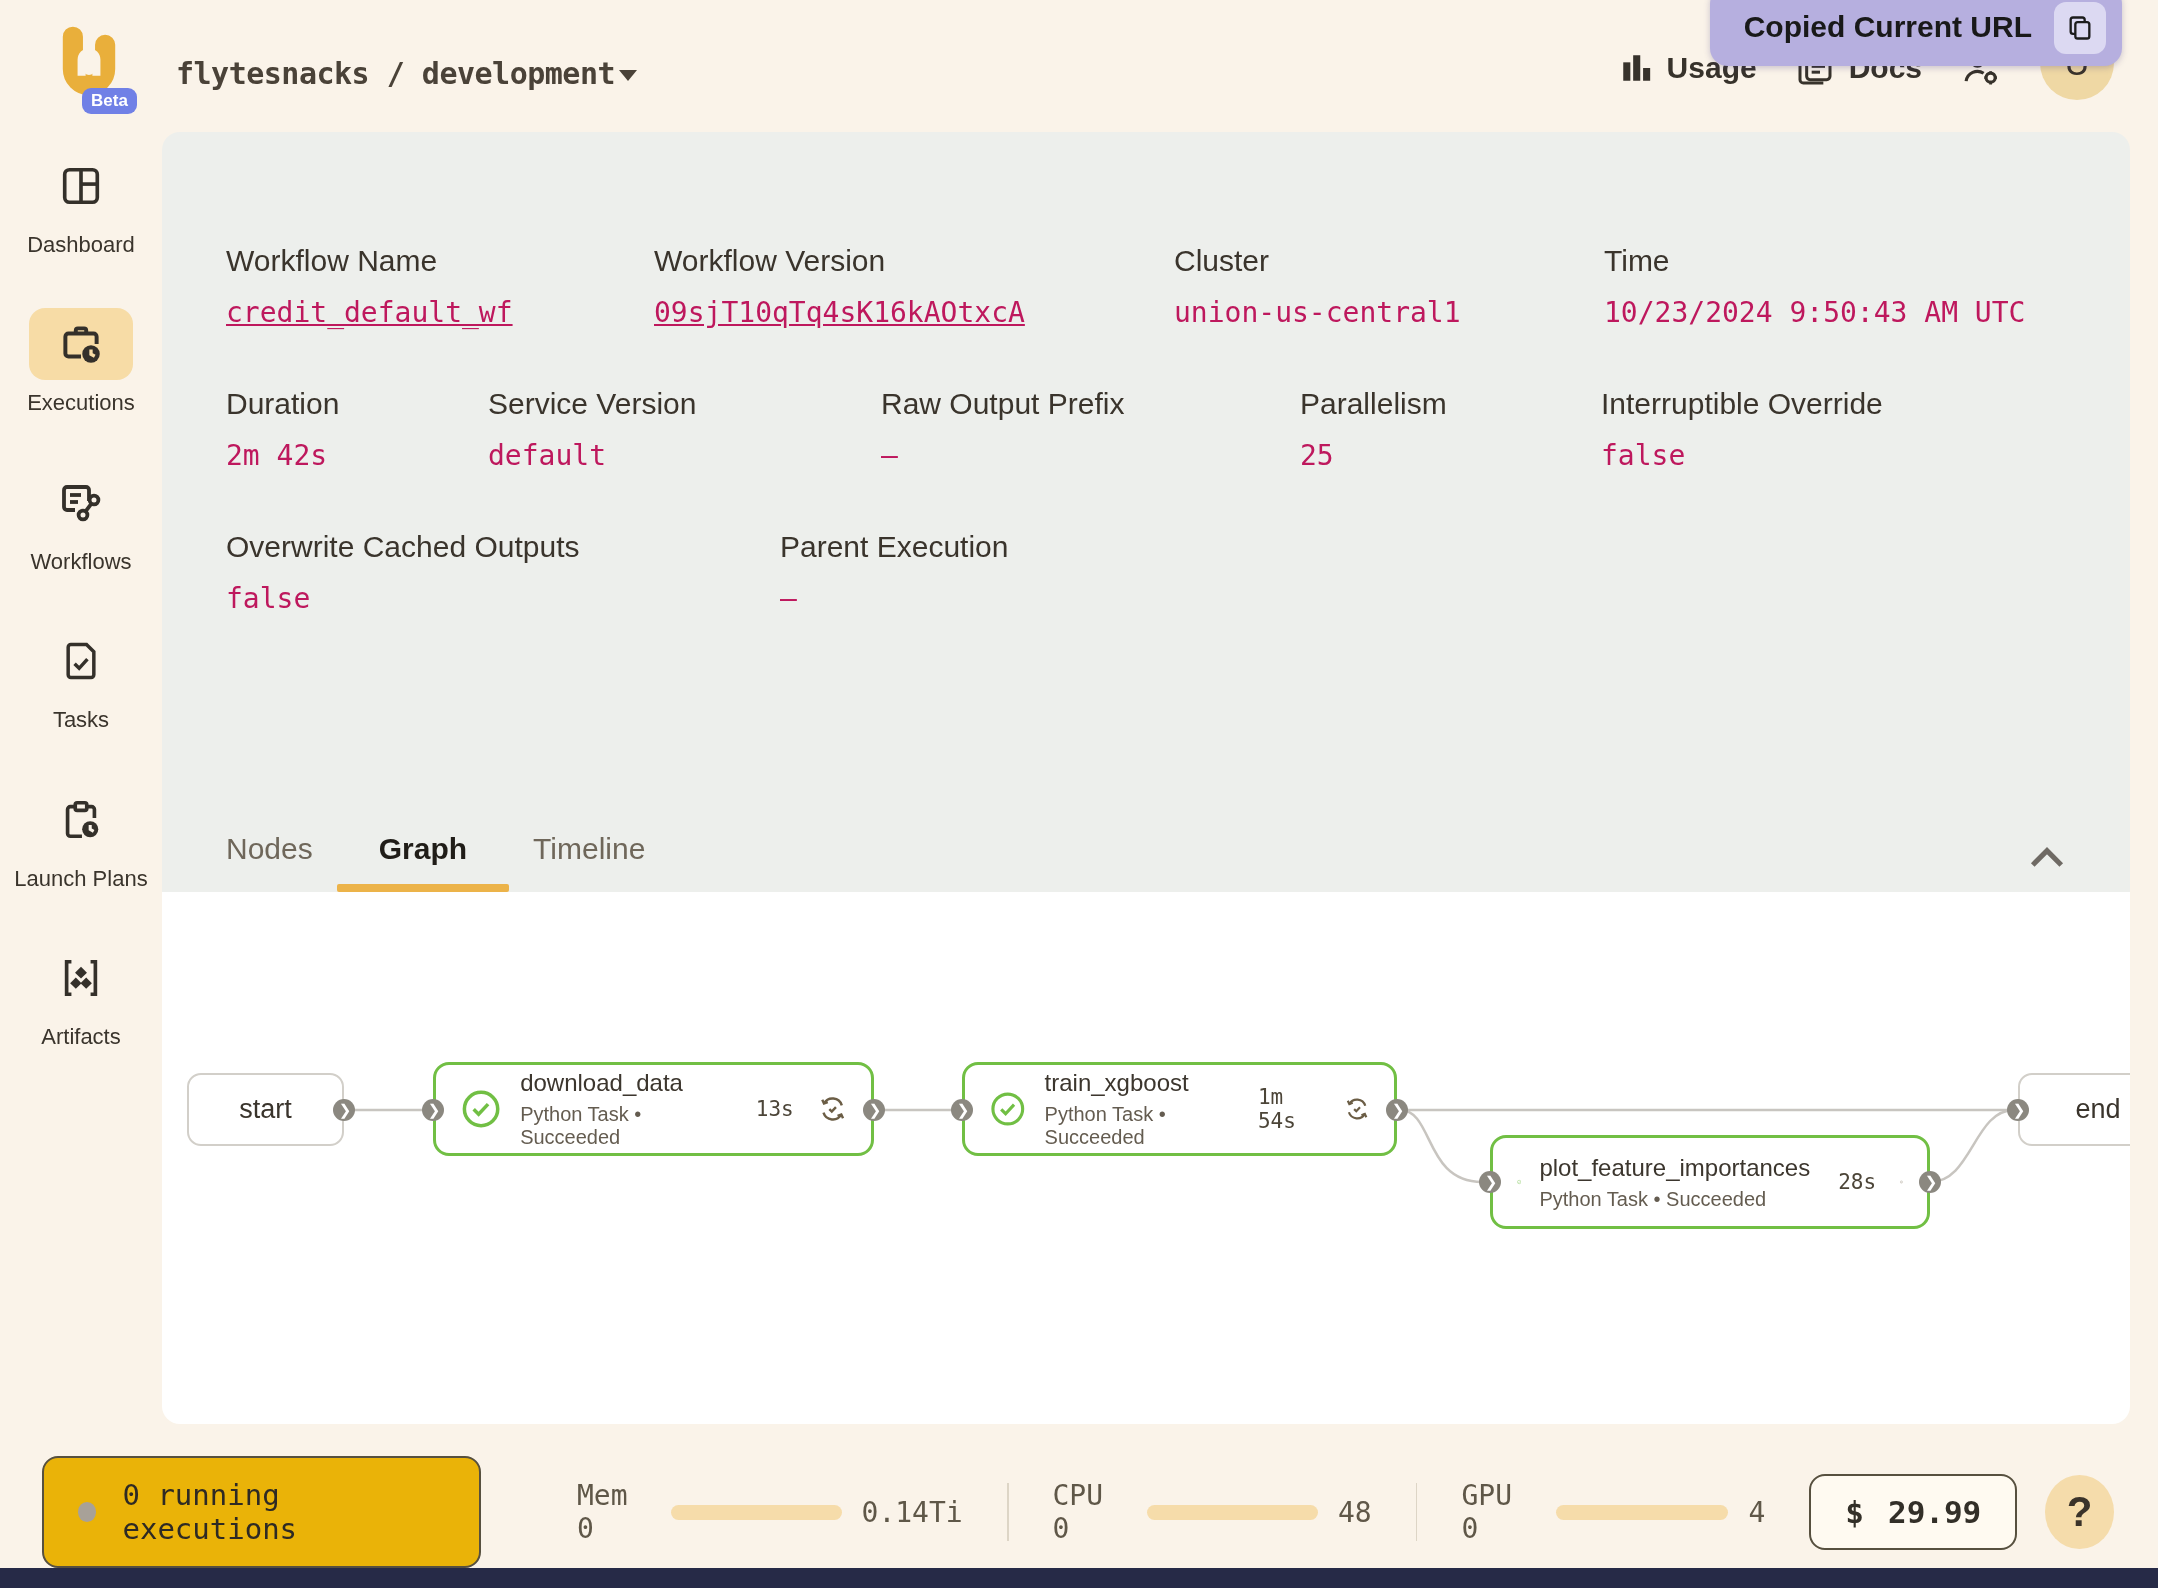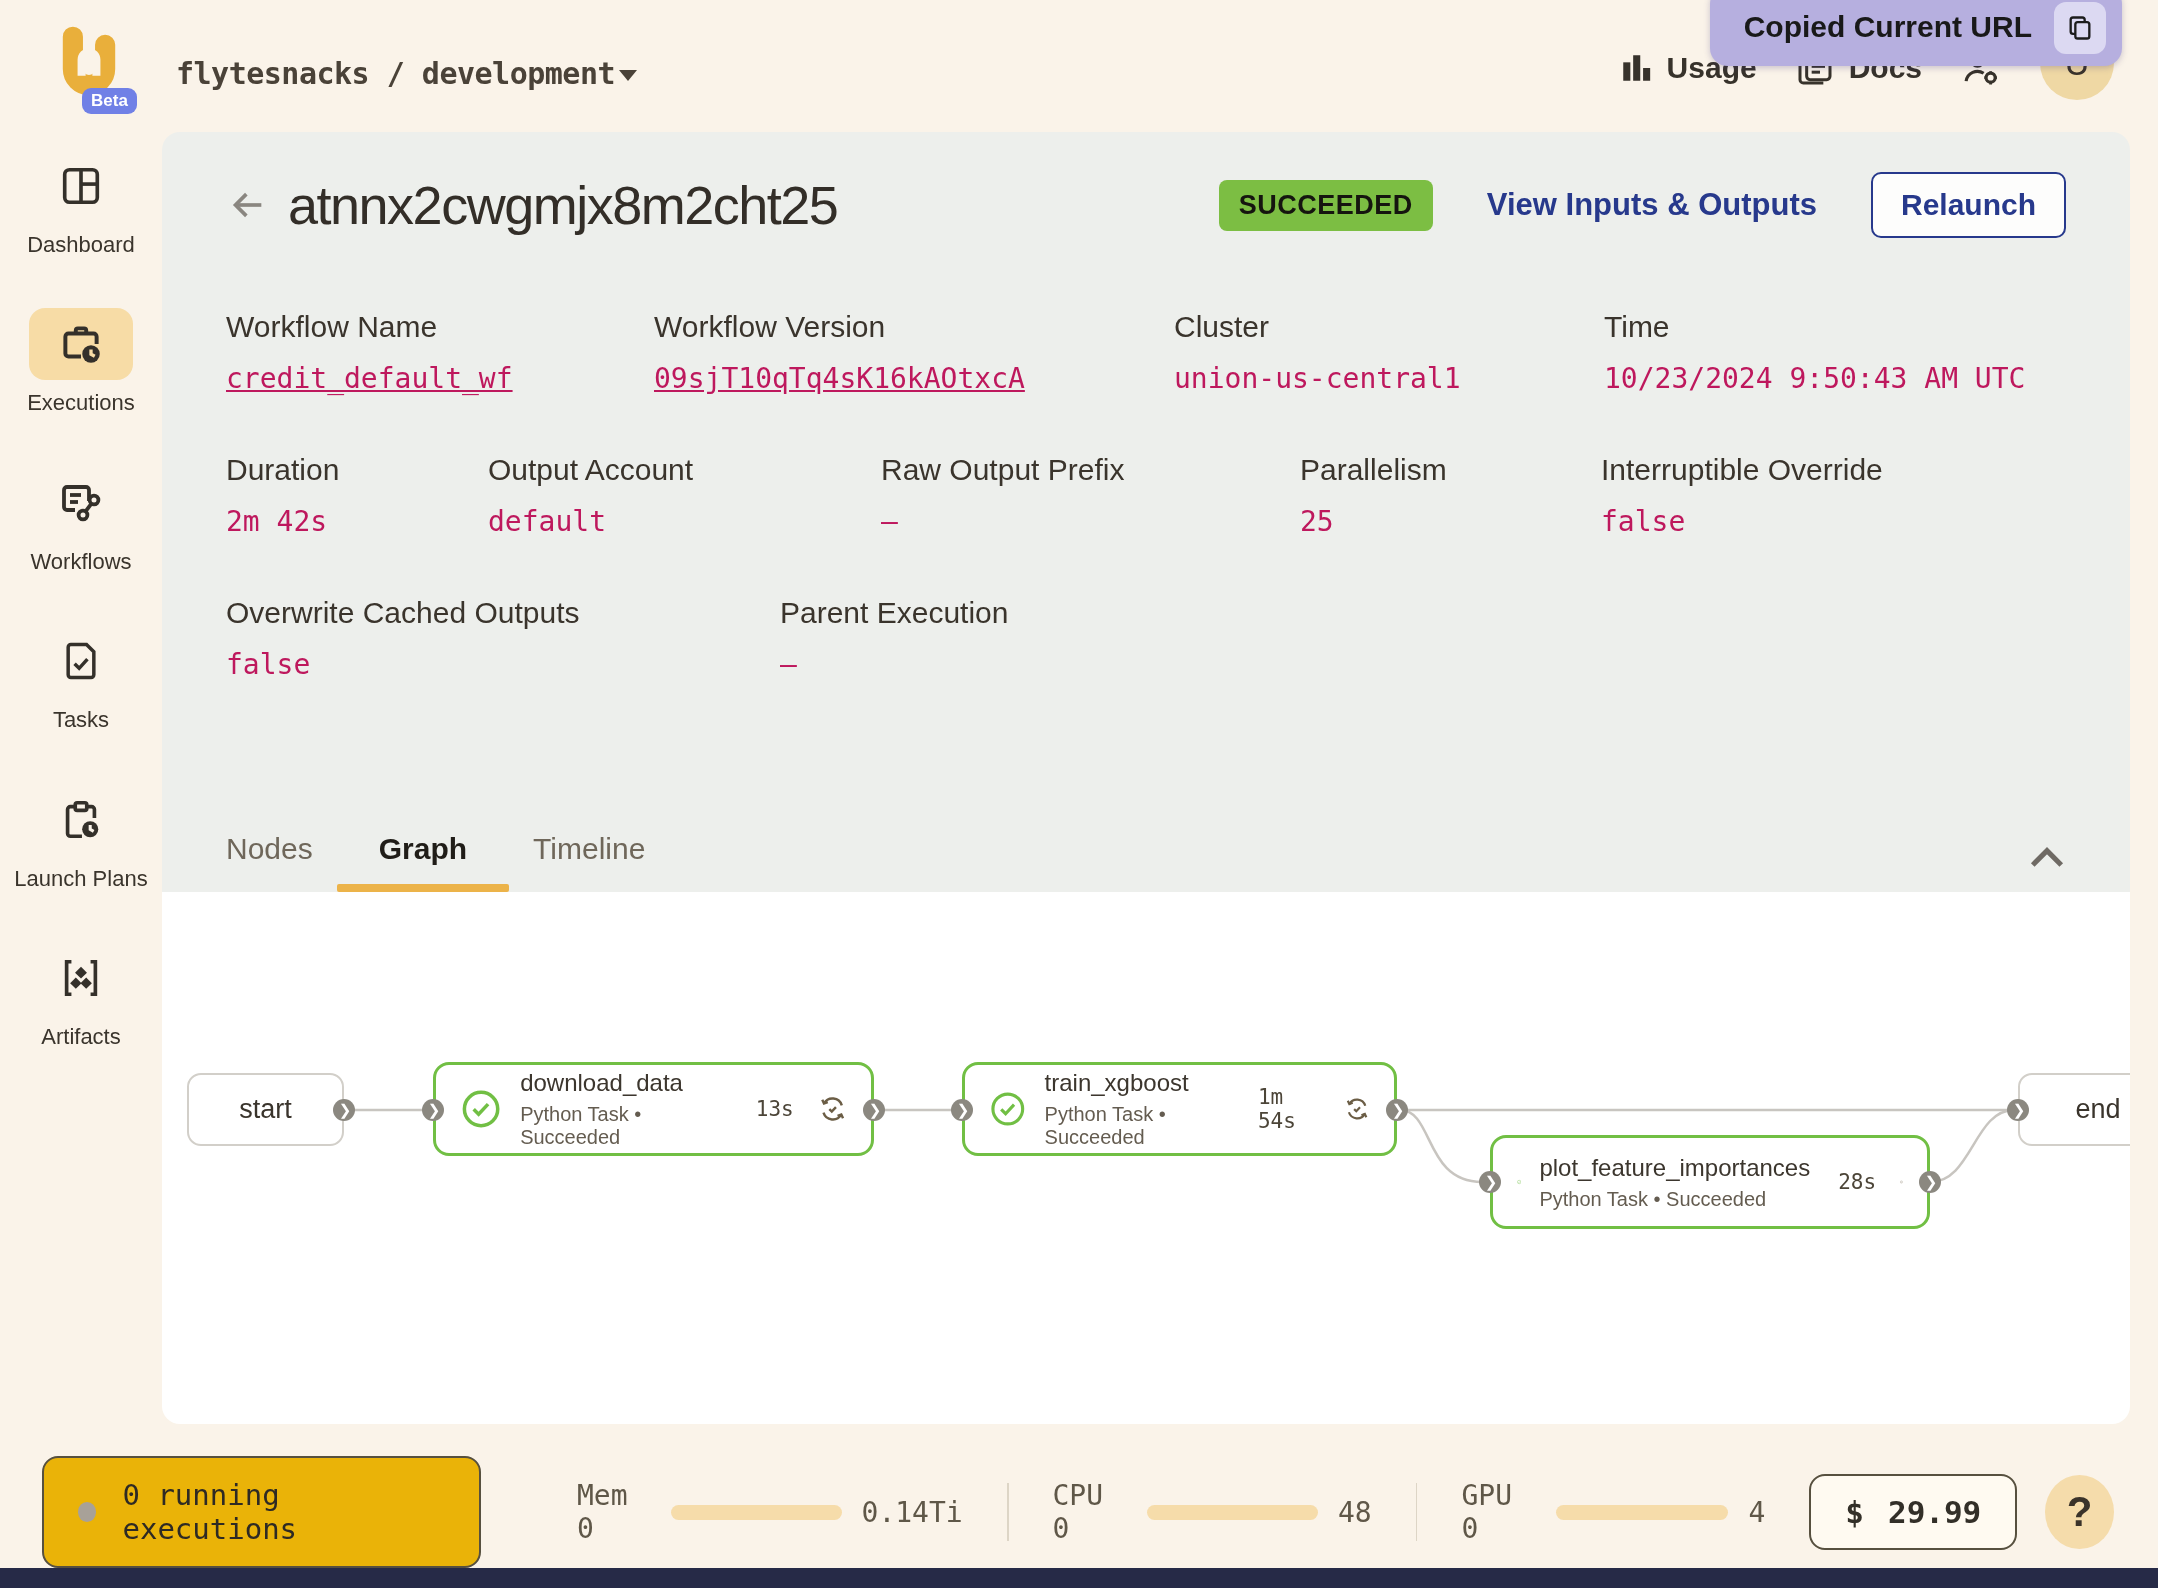--- a/index.html
+++ b/index.html
@@ -230,34 +230,20 @@
       <rect x="9.8" y="7" width="4.4" height="4.4" fill="#34302a" stroke="none" transform="rotate(45 12 9.2)"></rect>
       <rect x="7.2" y="12.6" width="4.2" height="4.2" fill="#34302a" stroke="none" transform="rotate(45 9.3 14.7)"></rect>
       <rect x="12.6" y="12.6" width="4.2" height="4.2" fill="#34302a" stroke="none" transform="rotate(45 14.7 14.7)"></rect>
     </svg>
       </span>
     <span class="side-label">Artifacts</span>
   </div>
 </div>
 
 <div class="card">
-  <div class="card-head">
-    <span class="back-btn">
-      <svg width="40" height="40" viewBox="0 0 24 24" fill="none" stroke="#8a8680" stroke-width="2.2">
-        <line x1="20" y1="12" x2="5" y2="12"></line>
-          <polyline points="11 5.5 4.5 12 11 18.5"></polyline>
-      </svg>
-    </span>
-    <span class="exec-title">atnnx2cwgmjx8m2cht25</span>
-    <div class="head-right">
-      <span class="status-badge">SUCCEEDED</span>
-      <span class="io-link">View Inputs &amp; Outputs</span>
-      <button class="relaunch-btn">Relaunch</button>
-    </div>
-  </div>
 
   <div class="meta-row r1">
     <div style="width:428px">
       <div class="meta-label">Workflow Name</div>
       <div class="meta-value link mono">credit_default_wf</div>
     </div>
     <div style="width:520px">
       <div class="meta-label">Workflow Version</div>
       <div class="meta-value link mono">09sjT10qTq4sK16kAOtxcA</div>
     </div>
@@ -270,21 +256,21 @@
       <div class="meta-value mono">10/23/2024 9:50:43 AM UTC</div>
     </div>
   </div>
 
   <div class="meta-row r2">
     <div style="width:262px">
       <div class="meta-label">Duration</div>
       <div class="meta-value mono">2m 42s</div>
     </div>
     <div style="width:393px">
-      <div class="meta-label">Output Account</div>
+      <div class="meta-label">Service Version</div>
       <div class="meta-value mono">default</div>
     </div>
     <div style="width:419px">
       <div class="meta-label">Raw Output Prefix</div>
       <div class="meta-value mono">–</div>
     </div>
     <div style="width:301px">
       <div class="meta-label">Parallelism</div>
       <div class="meta-value mono">25</div>
     </div>

